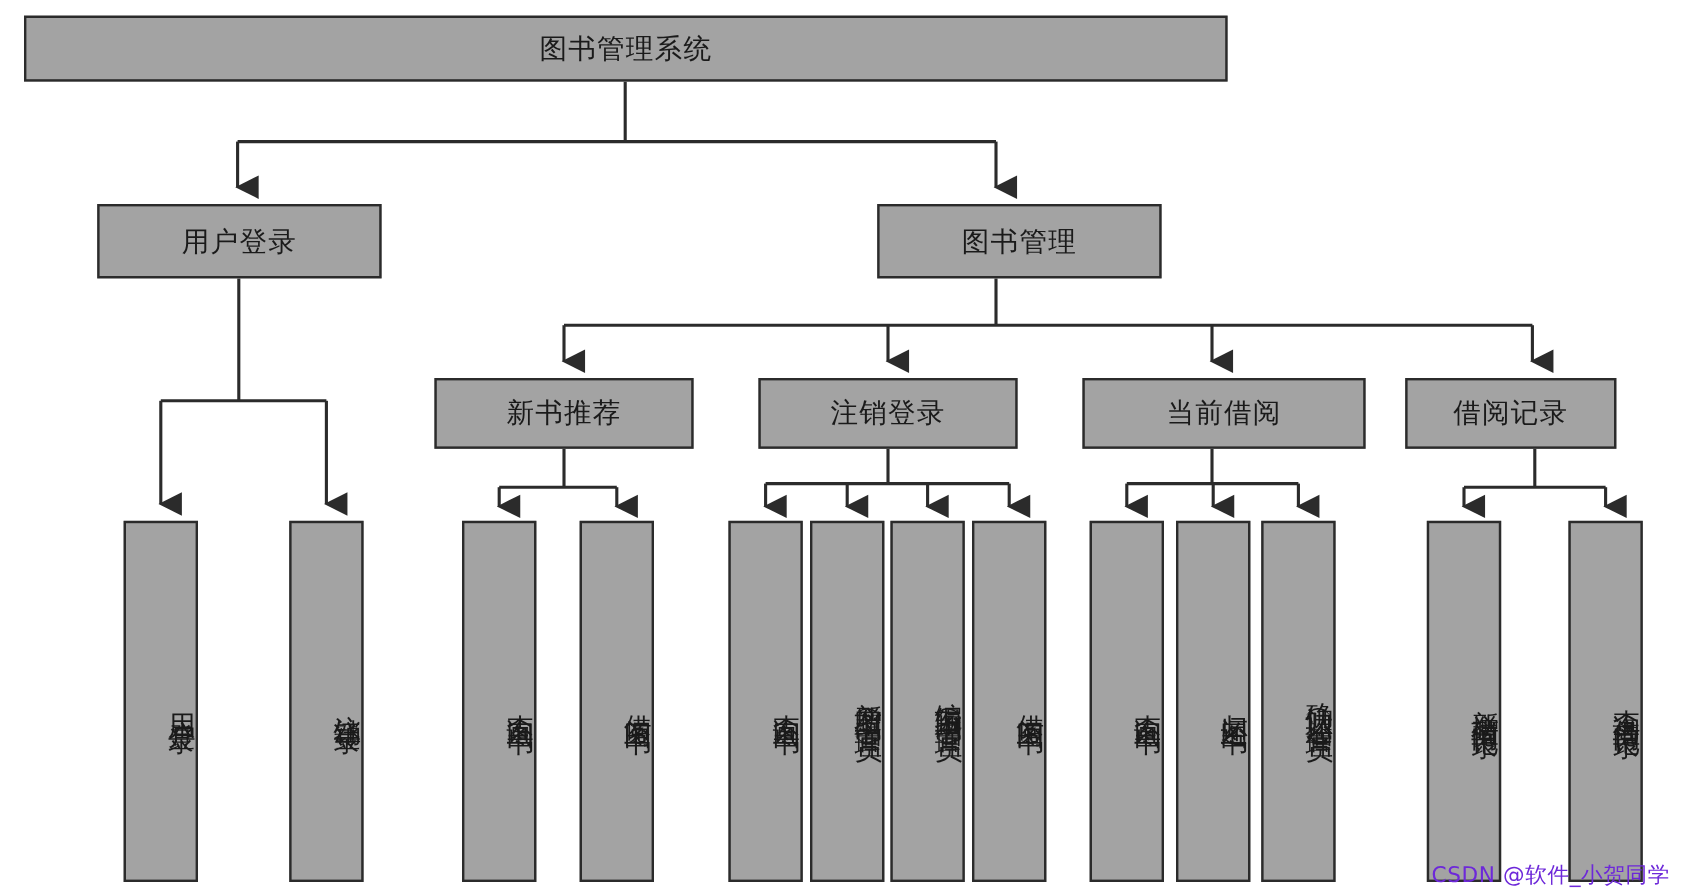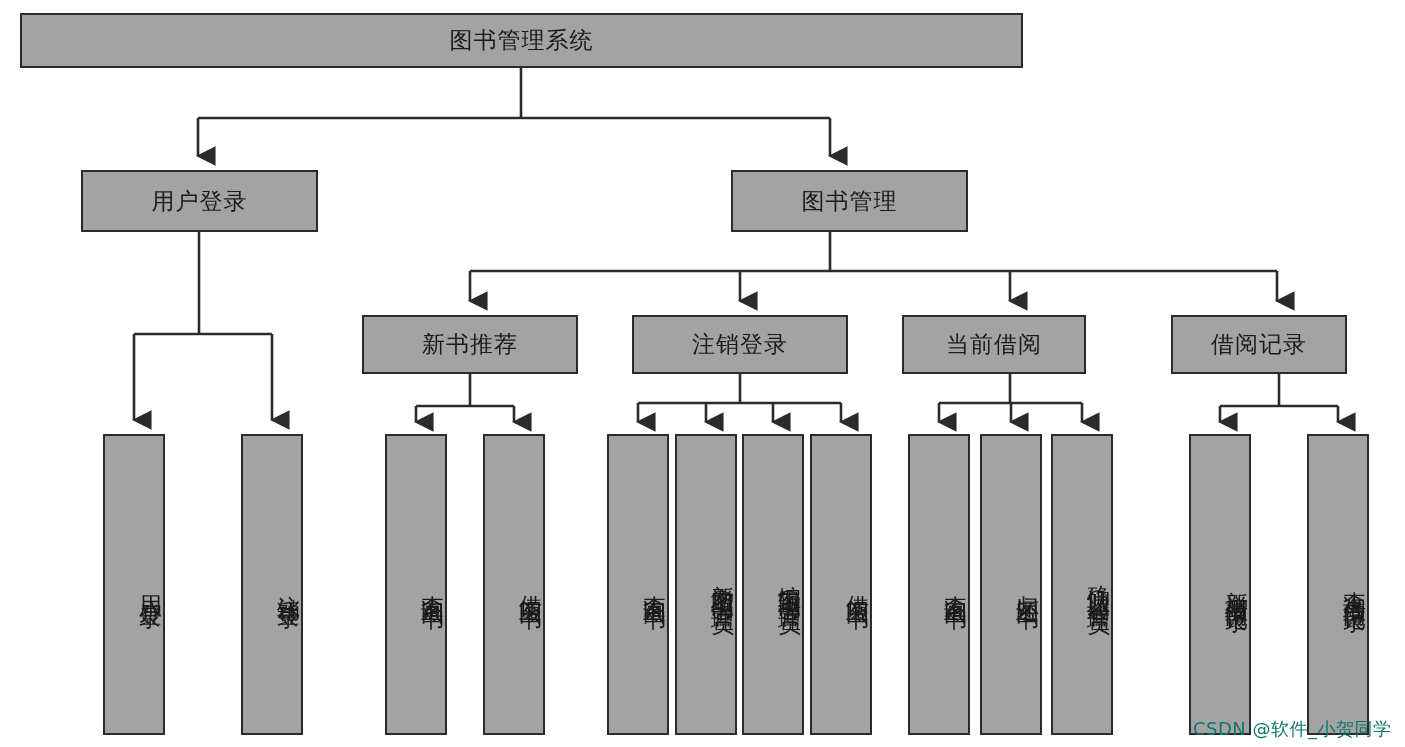--- a/index.html
+++ b/index.html
@@ -51,21 +51,21 @@
     justify-content: center;
   }
   .node.v .vlabel {
     writing-mode: vertical-rl;
     text-orientation: upright;
     white-space: nowrap;
   }
   .watermark {
     position: absolute;
     font-size: 18px;
-    color: #0f766e;
+    color: #6d28d9;
     white-space: nowrap;
     letter-spacing: 0.5px;
     text-align: center;
   }
 </style>
 </head>
 <body>
 
 <div id="canvas">
 
@@ -128,21 +128,21 @@
       </div>
       <div class="node h" style="left: 731px; top: 170px; width: 237px; height: 62px;">
         <span>图书管理</span>
       </div>
       <div class="node h" style="left: 362px; top: 315px; width: 216px; height: 59px; justify-content: center;">
         <span>新书推荐</span>
       </div>
       <div class="node h" style="left: 632px; top: 315px; width: 216px; height: 59px;">
         <span>注销登录</span>
       </div>
-      <div class="node h" style="left: 902px; top: 315px; width: 184px; height: 59px;">
+      <div class="node h" style="left: 902px; top: 315px; width: 236px; height: 59px;">
         <span>当前借阅</span>
       </div>
       <div class="node h" style="left: 1171px; top: 315px; width: 176px; height: 59px;">
         <span>借阅记录</span>
       </div>
       <div class="node v" style="left: 103px; top: 434px; width: 62px; height: 301px;">
         <span class="vlabel">用户登录</span>
       </div>
       <div class="node v" style="left: 241px; top: 434px; width: 62px; height: 301px;">
         <span class="vlabel">注销登录</span>

